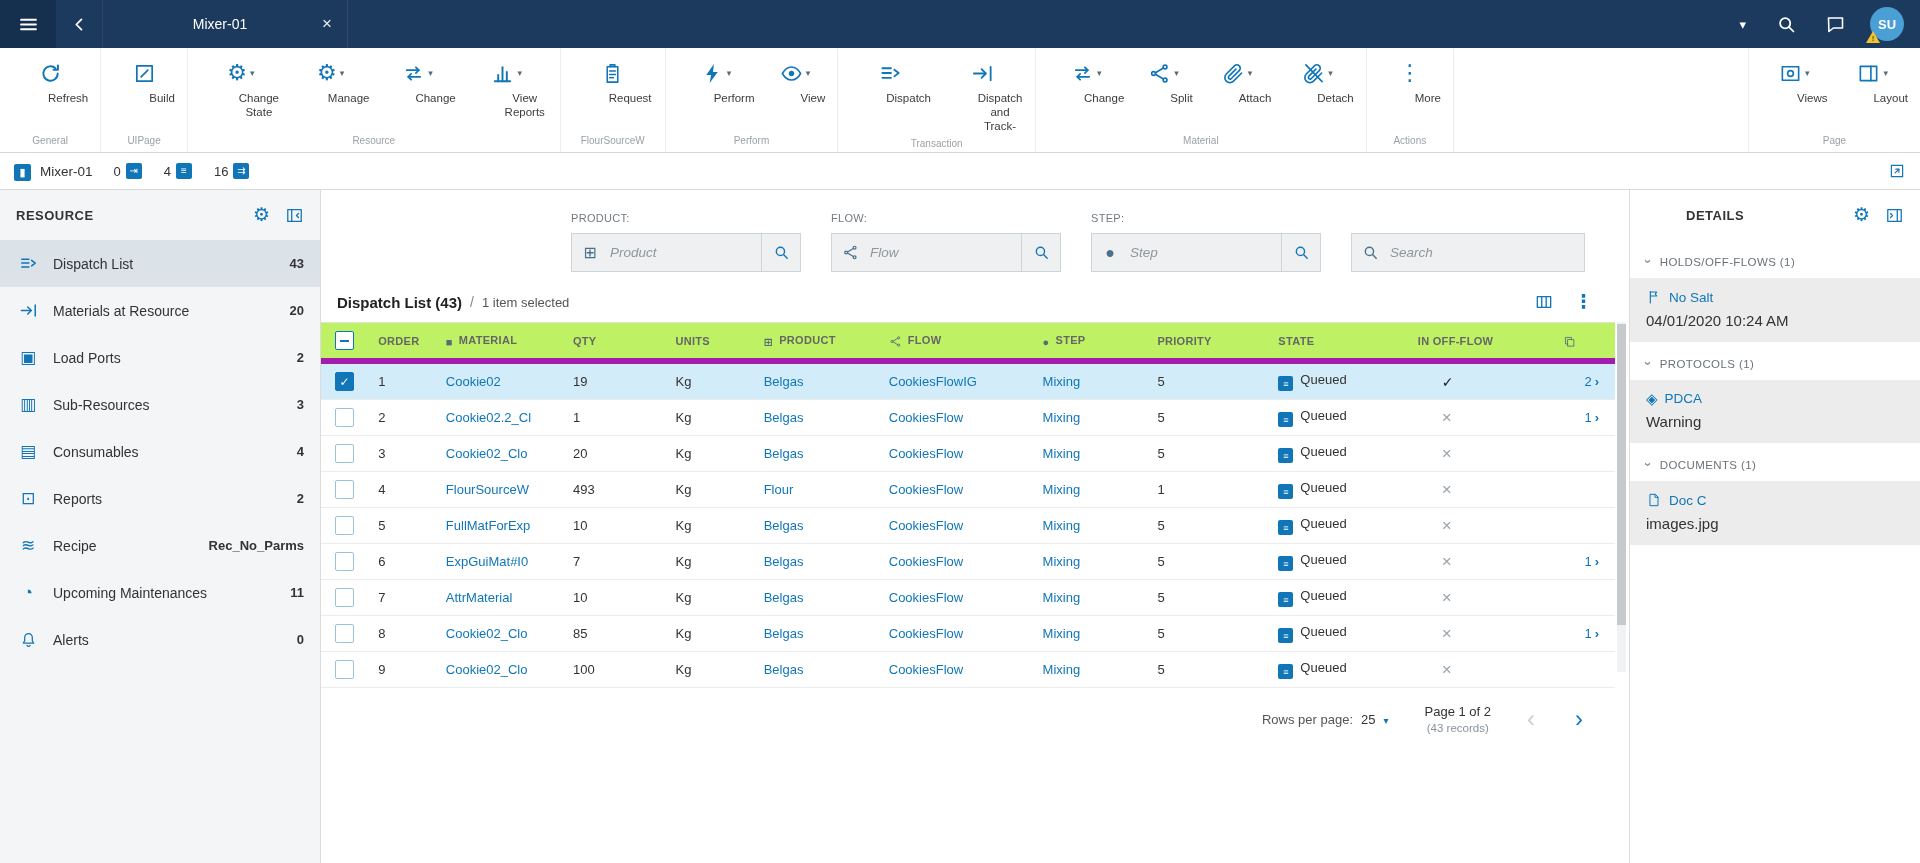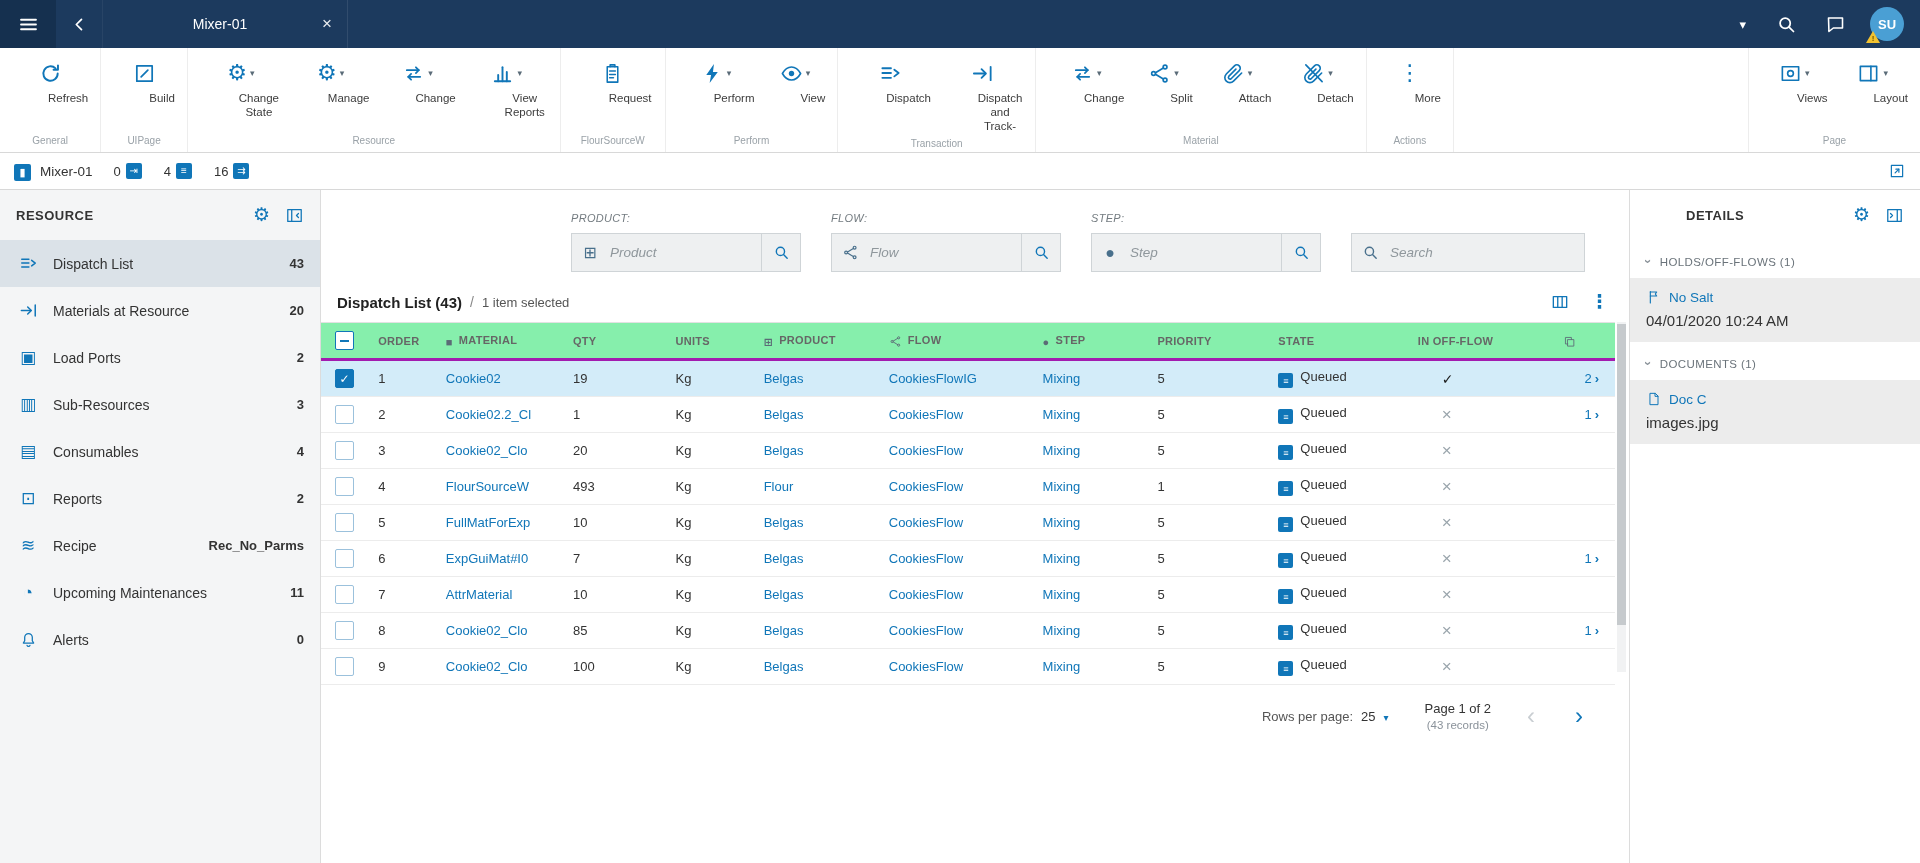--- a/index.html
+++ b/index.html
@@ -68,42 +68,42 @@
   .sb-item .ic{width:24px;display:flex;justify-content:center;color:#1076b8;}
   .sb-item .ic .txticon{font-size:17px;}
   .sb-item .ic .svgicon{width:19px;height:19px;}
   .sb-item .lbl{flex:1;}
   .sb-item .badge{font-size:13px;font-weight:700;color:#333;}
 
   
   .main{flex:1;display:flex;flex-direction:column;position:relative;min-width:0;background:#fff;}
   .filters{display:flex;align-items:flex-end;gap:30px;padding:22px 0 6px 250px;}
   .filter{display:flex;flex-direction:column;gap:9px;}
-  .f-label{font-size:11px;color:#737b80;letter-spacing:.3px;font-style:italic;}
+  .f-label{font-size:11px;color:#737b80;letter-spacing:.3px;}
   .f-input{width:228px;height:37px;background:#eef0f1;border:1px solid #cfd4d7;display:flex;align-items:center;}
   .f-ic{width:36px;display:flex;justify-content:center;color:#49708c;}
   .f-ic .txticon{font-size:16px;}
   .f-ic .svgicon{width:17px;height:17px;}
   .f-input input{flex:1;min-width:0;border:none;background:transparent;outline:none;font-size:13.5px;
                  font-style:italic;color:#333;font-family:inherit;}
   .f-input input::placeholder{color:#8f979c;font-style:italic;}
   .f-btn{width:38px;height:100%;border-left:1px solid #cfd4d7;display:flex;align-items:center;justify-content:center;color:#1076b8;cursor:pointer;}
   .f-btn .svgicon{width:17px;height:17px;}
   .f-search{width:232px;}
 
-  .list-header{display:flex;align-items:center;padding:14px 20px 10px 16px;}
+  .list-header{display:flex;align-items:center;padding:14px 36px 10px 16px;}
   .lh-title{font-size:15px;font-weight:700;color:#222;}
   .lh-sep{margin:0 8px;color:#888;font-size:14px;}
   .lh-sel{font-size:13px;color:#555;}
   .lh-icons{margin-left:auto;display:flex;align-items:center;gap:20px;color:#1076b8;}
   .lh-icons .svgicon{width:20px;height:20px;cursor:pointer;}
   .lh-icons .txticon{font-size:19px;font-weight:700;cursor:pointer;}
 
   table{border-collapse:collapse;width:calc(100% - 14px);table-layout:fixed;}
-  thead th{height:35px;background:#86efac;border-top:1px solid #e2e2e2;border-bottom:3px solid #a21caf;
+  thead th{height:35px;background:#bef264;border-top:1px solid #e2e2e2;border-bottom:6px solid #a21caf;
            font-size:11px;color:#666;font-weight:700;letter-spacing:.3px;text-align:left;
            padding:0 6px 0 10px;white-space:nowrap;overflow:hidden;}
   th .hic{margin-right:6px;color:#5b6b76;display:inline-block;vertical-align:-2px;}
   th .hic .txticon{font-size:11px;}
   th .hic .svgicon{width:13px;height:13px;display:inline-block;vertical-align:-2px;}
   tbody td{height:35px;border-bottom:1px solid #ececec;font-size:13px;color:#333;
            padding:0 6px 0 10px;white-space:nowrap;overflow:hidden;}
   tr.selected td{background:#d3ecf9;}
   .link{color:#1076b8;cursor:pointer;}
   .cb-cell{padding-left:14px !important;}
@@ -842,24 +842,37 @@
                   <path d="M6.5 4.5H16l-2 3 2 3H6.5" fill="none" stroke="currentColor" stroke-width="1.7" stroke-linecap="round" stroke-linejoin="round"></path>
                 </svg>
                 <span>No Salt</span>
               </div>
               <div class="dt-sub">04/01/2020 10:24 AM</div>
             </div>
           </div>
           <div class="dt-sec">
             <div class="dt-sec-head">
               <span class="dt-chev">›</span>
-              <span>DOCUMENTS (1)</span>
+              <span>PROTOCOLS (1)</span>
             </div>
             <div class="dt-card">
               <div class="dt-link">
+                <span class="txticon">◈</span>
+                <span>PDCA</span>
+              </div>
+              <div class="dt-sub">Warning</div>
+            </div>
+          </div>
+          <div class="dt-sec">
+            <div class="dt-sec-head">
+              <span class="dt-chev">›</span>
+              <span>DOCUMENTS (1)</span>
+            </div>
+            <div class="dt-card">
+              <div class="dt-link">
                 <svg viewBox="0 0 24 24" class="svgicon">
                   <path d="M6.5 3.5h7.5l4 4V20.5H6.5z" fill="none" stroke="currentColor" stroke-width="1.5" stroke-linecap="round" stroke-linejoin="round"></path>
                   <path d="M13.5 3.5v4.5H18" fill="none" stroke="currentColor" stroke-width="1.5" stroke-linecap="round" stroke-linejoin="round"></path>
                 </svg>
                 <span>Doc C</span>
               </div>
               <div class="dt-sub">images.jpg</div>
             </div>
           </div>
         </div>

